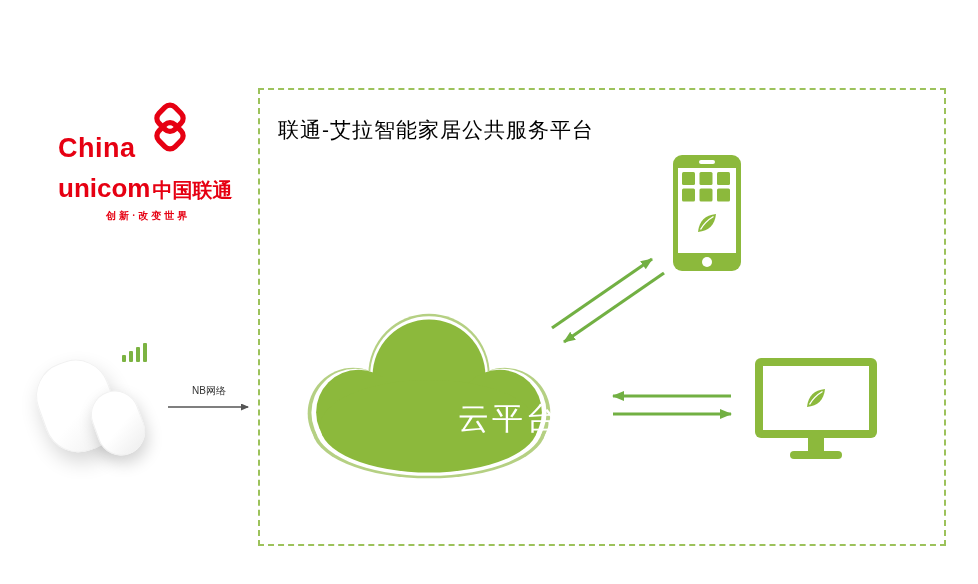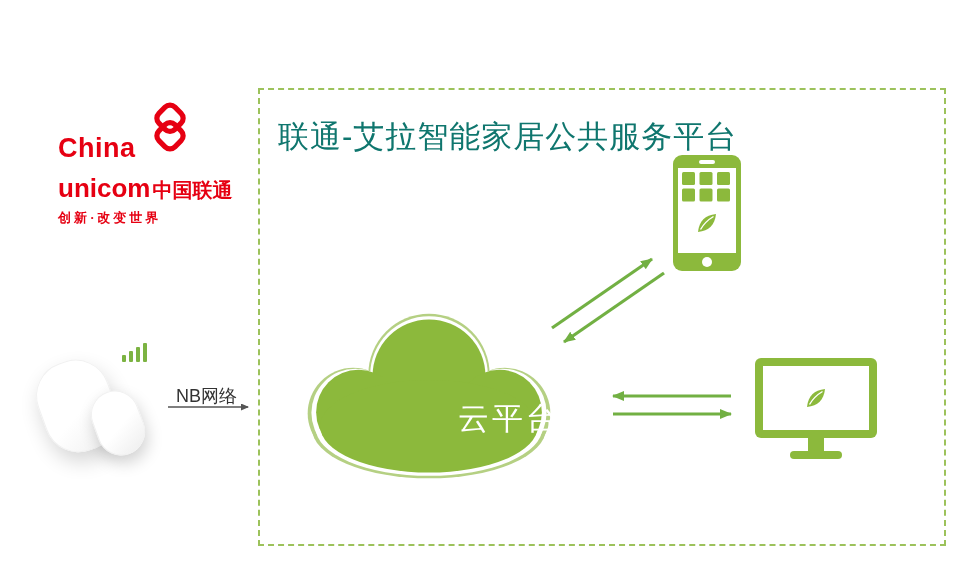--- a/index.html
+++ b/index.html
@@ -8,44 +8,44 @@
   .canvas { position:relative; width:978px; height:584px; background:#fff; overflow:hidden; }
 
   
   .unicom-logo { position:absolute; left:58px; top:100px; width:150px; color:#E60012; }
   .unicom-row1 { display:flex; align-items:flex-end; height:62px; }
   .unicom-china { font-size:27px; font-weight:bold; line-height:1; letter-spacing:0.5px; }
   .unicom-knot { width:56px; height:54px; margin-left:6px; align-self:flex-start; }
   .unicom-row2 { font-weight:bold; white-space:nowrap; line-height:1.05; margin-top:13px; }
   .unicom-en { font-size:26px; }
   .unicom-cn { font-size:20px; margin-left:2px; }
-  .unicom-slogan { margin-top:7px; font-size:13px; letter-spacing:3px; font-family:"Liberation Serif", serif; font-weight:bold; }
+  .unicom-slogan { margin-top:7px; font-size:10px; letter-spacing:3px; font-family:"Liberation Serif", serif; font-weight:bold;margin-left:48px; }
 
   .ayla-logo { position:absolute; left:58px; top:246px; display:flex; align-items:center; }
   .ayla-leaf { width:30px; height:30px; margin-right:8px; }
   .ayla-text { font-size:27px; font-weight:bold; color:#4d4d4f; letter-spacing:0.5px; }
 
   .device { position:absolute; left:30px; top:338px; width:150px; height:130px; }
   .dev-big { position:absolute; left:10px; top:22px; width:74px; height:92px; border-radius:34px;
              background:linear-gradient(150deg,#ffffff 55%,#efefef);
              box-shadow:0 10px 20px rgba(0,0,0,0.16); transform:rotate(-20deg); border:1px solid #f1f1f1; }
   .dev-small { position:absolute; left:64px; top:52px; width:48px; height:66px; border-radius:24px;
              background:linear-gradient(150deg,#ffffff 55%,#ededed);
              box-shadow:0 8px 16px rgba(0,0,0,0.18); transform:rotate(-20deg); border:1px solid #f1f1f1; }
   .signal-bars { position:absolute; left:92px; top:4px; display:flex; align-items:flex-end; gap:3px; height:20px; }
   .signal-bars i { display:block; width:4px; background:#7CB342; border-radius:1px; }
   .signal-bars i:nth-child(1){height:7px;} .signal-bars i:nth-child(2){height:11px;}
   .signal-bars i:nth-child(3){height:15px;} .signal-bars i:nth-child(4){height:19px;}
 
-  .nb-label { position:absolute; left:176px; top:384px; font-size:18px; color:#333; }
+  .nb-label { position:absolute; left:192px; top:384px; font-size:10px; color:#333; }
 
   
   .frame { position:absolute; left:258px; top:88px; width:688px; height:458px;
            border:2px dashed #9CC25B; background:transparent; }
-  .diagram-title { position:absolute; left:278px; top:116px; font-size:31px; color:#0f766e;
+  .diagram-title { position:absolute; left:278px; top:116px; font-size:21px; color:#000000;
            letter-spacing:1px; white-space:nowrap; }
 
   
   .cloud { position:absolute; left:298px; top:298px; width:262px; height:192px; }
   .cloud svg { position:absolute; inset:0; width:100%; height:100%; }
   .cloud-label { position:absolute; left:0; right:0; top:100px; text-align:right;
            color:#ffffff; font-size:31px; letter-spacing:3px; }
 
   
   .phone { position:absolute; left:672px; top:154px; width:70px; height:118px; }

